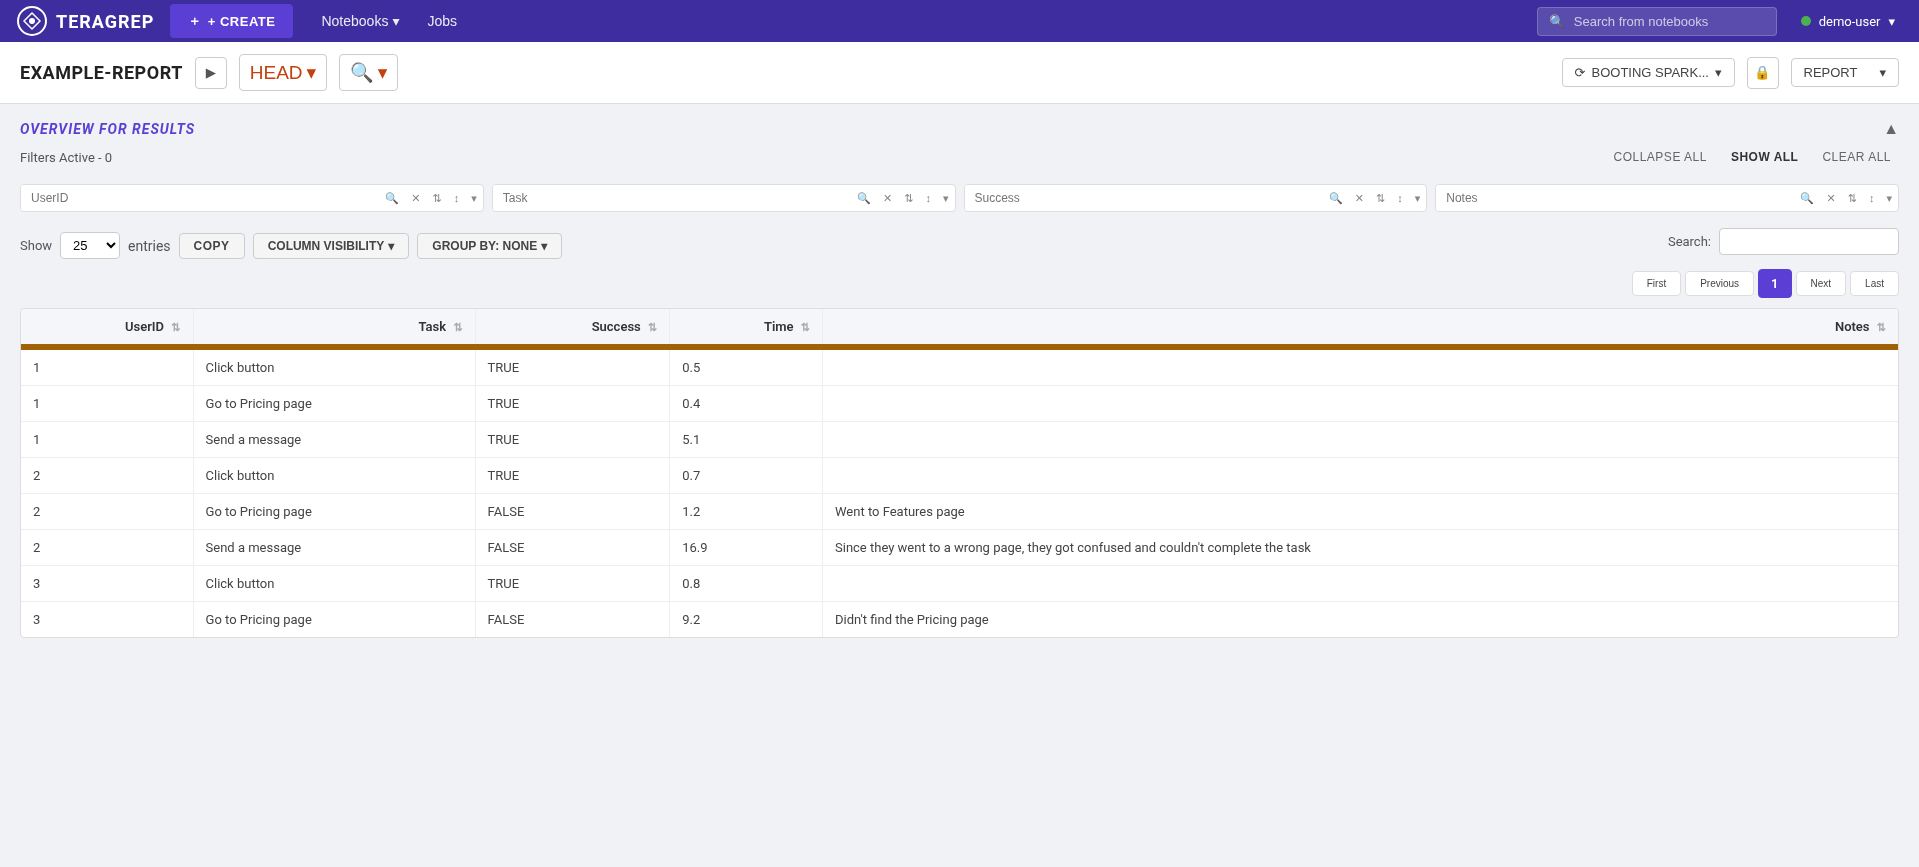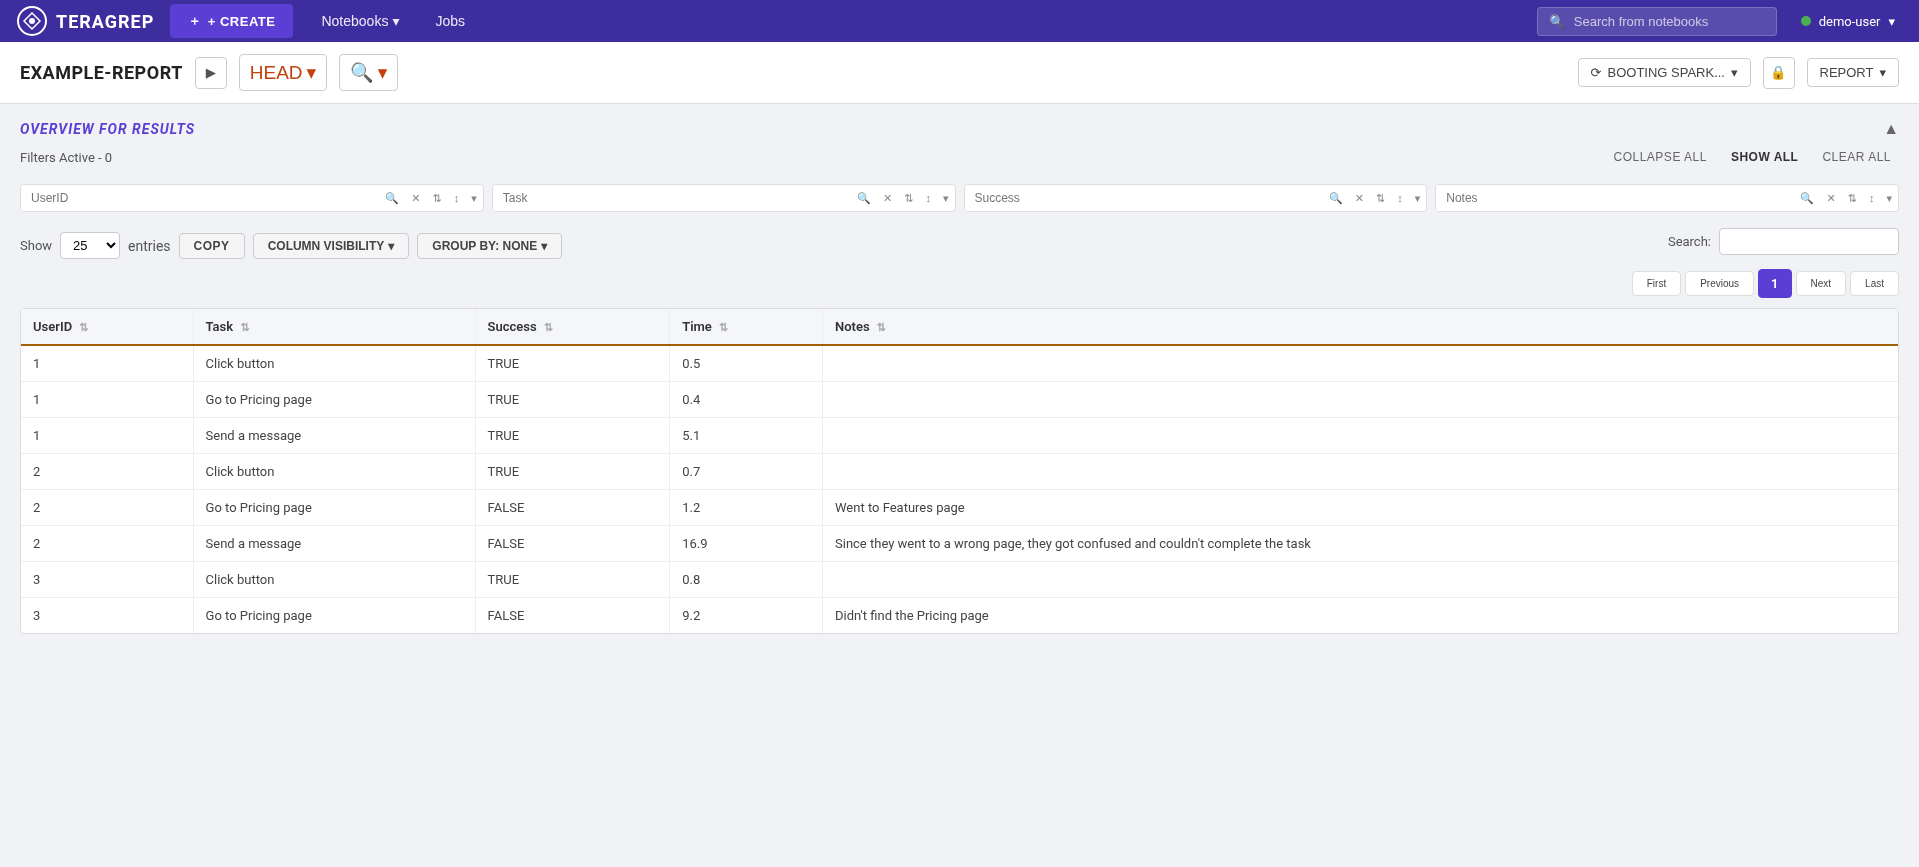--- a/index.html
+++ b/index.html
@@ -36,21 +36,21 @@
       font-size: 13px;
       font-weight: 700;
       cursor: pointer;
       display: flex;
       align-items: center;
       gap: 6px;
       letter-spacing: 0.5px;
     }
     .nav-links {
       display: flex;
-      gap: 12px;
+      gap: 4px;
     }
     .nav-link {
       color: rgba(255,255,255,0.9);
       background: none;
       border: none;
       padding: 6px 12px;
       font-size: 14px;
       cursor: pointer;
       border-radius: 4px;
       display: flex;
@@ -150,21 +150,21 @@
     }
     .report-btn {
       background: white;
       border: 1px solid #ccc;
       border-radius: 4px;
       padding: 6px 12px;
       cursor: pointer;
       font-size: 13px;
       display: flex;
       align-items: center;
-      gap: 6px;
+      gap: 22px;
       color: #444;
     }
     .lock-btn {
       background: white;
       border: 1px solid #ccc;
       border-radius: 4px;
       width: 32px;
       height: 32px;
       display: flex;
       align-items: center;
@@ -354,24 +354,24 @@
       border: 1px solid #ddd;
       border-radius: 4px;
       overflow: hidden;
     }
     .data-table {
       width: 100%;
       border-collapse: collapse;
     }
     .data-table th {
       background: #f5f6fa;
-      border-bottom: 2px solid #a16207;
+      border-bottom: 6px solid #a16207;
       border-right: 1px solid #eee;
       padding: 10px 12px;
-      text-align: left;
+      text-align: right;
       font-weight: 600;
       font-size: 13px;
       color: #333;
       cursor: pointer;
       user-select: none;
     }
     .data-table th:last-child { border-right: none; }
     .sort-icon { color: #aaa; font-size: 11px; margin-left: 4px; }
     .data-table td {
       padding: 10px 12px;

